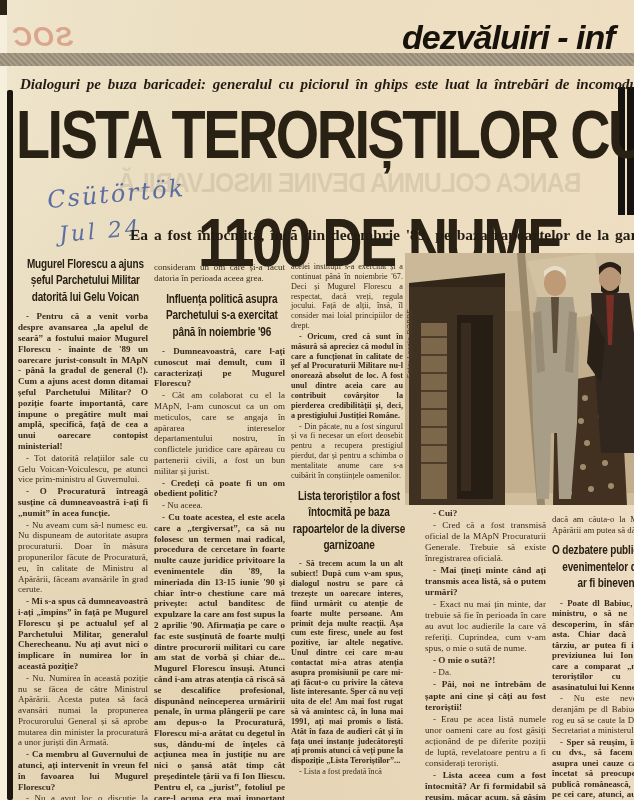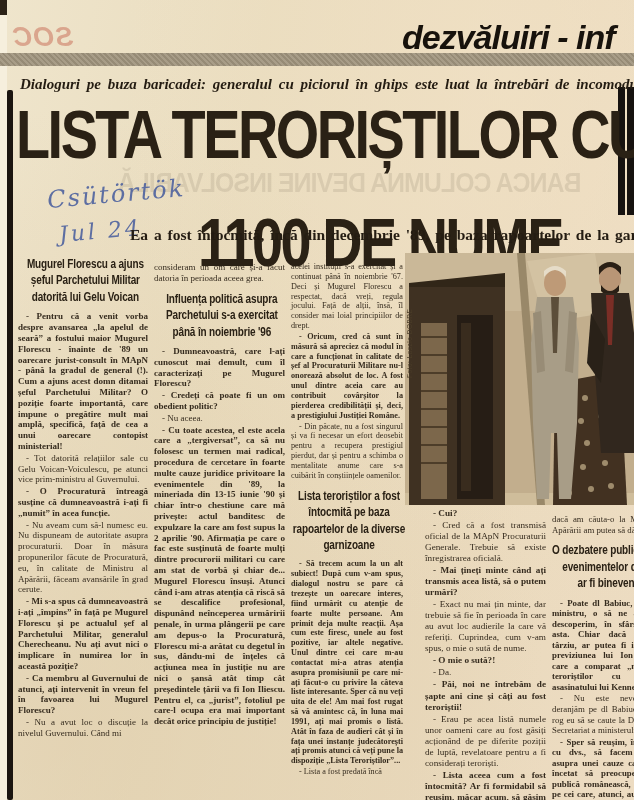--- a/index.html
+++ b/index.html
@@ -108,29 +108,31 @@
 
   <div id="col1" class="col">
       <h3>Mugurel Florescu a ajuns
 șeful Parchetului Militar
 datorită lui Gelu Voican</h3>
       <p class="q">- Pentru că a venit vorba despre avansarea „la apelul de seară” a fostului maior Mugurel Florescu - înainte de '89 un oarecare jurist-consult în MApN - până la gradul de general (!). Cum a ajuns acest domn ditamai șeful Parchetului Militar? O poziție foarte importantă, care impune o pregătire mult mai amplă, specifică, față de cea a unui oarecare contopist ministerial!</p>
       <p class="a">- Tot datorită relațiilor sale cu Gelu Voican-Voiculescu, pe atunci vice prim-ministru al Guvernului.</p>
       <p class="q">- O Procuratură întreagă susține că dumneavoastră i-ați fi „numit” în acea funcție.</p>
       <p class="a">- Nu aveam cum să-l numesc eu. Nu dispuneam de autoritate asupra procuraturii. Doar în măsura propunerilor făcute de Procuratură, eu, în calitate de Ministru al Apărării, făceam avansările în grad cerute.</p>
       <p class="q">- Mi s-a spus că dumneavoastră i-ați „împins” în față pe Mugurel Florescu și pe actualul șef al Parchetului Militar, generalul Cherecheanu. Nu ați avut nici o implicare în numirea lor în această poziție?</p>
+      <p class="a">- Nu. Numirea în această poziție nu se făcea de către Ministrul Apărării. Acesta putea să facă avansări numai la propunerea Procurorului General și să aprobe mutarea din minister la procuratură a unor juriști din Armată.</p>
       <p class="q">- Ca membru al Guvernului de atunci, ați intervenit în vreun fel în favoarea lui Mugurel Florescu?</p>
       <p class="a">- Nu a avut loc o discuție la nivelul Guvernului. Când mi</p>
     </div>
   <div id="col2" class="col">
       <p class="flow">consideram un om care și-a făcut datoria în perioada aceea grea.</p>
       <h3>Influența politică asupra
 Parchetului s-a exercitat
 până în noiembrie '96</h3>
       <p class="q">- Dumneavoastră, care l-ați cunoscut mai demult, cum îl caracterizați pe Mugurel Florescu?</p>
+      <p class="a">- Cât am colaborat cu el la MApN, l-am cunoscut ca un om meticulos, care se angaja în apărarea intereselor departamentului nostru, în conflictele juridice care apăreau cu partenerii civili, a fost un bun militar și jurist.</p>
       <p class="q">- Credeți că poate fi un om obedient politic?</p>
       <p class="a">- Nu aceea.</p>
       <p class="q">- Cu toate acestea, el este acela care a „tergiversat”, ca să nu folosesc un termen mai radical, procedura de cercetare în foarte multe cauze juridice privitoare la evenimentele din '89, la mineriada din 13-15 iunie '90 și chiar într-o chestiune care mă privește: actul banditesc de expulzare la care am fost supus la 2 aprilie '90. Afirmația pe care o fac este susținută de foarte mulți dintre procurorii militari cu care am stat de vorbă și chiar de... Mugurel Florescu însuși. Atunci când i-am atras atenția că riscă să se descalifice profesional, dispunând neînceperea urmăririi penale, în urma plângerii pe care am depus-o la Procuratură, Florescu mi-a arătat cu degetul în sus, dându-mi de înțeles că acțiunea mea în justiție nu are nici o șansă atât timp cât președintele țării va fi Ion Iliescu. Pentru el, ca „jurist”, fotoliul pe care-l ocupa era mai important decât orice principiu de justiție!</p>
     </div>
   <div id="col3" class="col">
       <p class="flow">acelei instituții s-a exercitat și a continuat până în noiembrie '67. Deci și Mugurel Florescu a respectat, dacă vreți, regula jocului. Față de alții, însă, îl consider mai loial principiilor de drept.</p>
       <p class="q">- Oricum, cred că sunt în măsură să apreciez că modul în care a funcționat în calitate de șef al Procuraturii Militare nu-l onorează absolut de loc. A fost unul dintre aceia care au contribuit covârșitor la pierderea credibilității și, deci, a prestigiului Justiției Române.</p>
       <p class="a">- Din păcate, nu a fost singurul și va fi necesar un efort deosebit pentru a recupera prestigiul pierdut, dar și pentru a schimba o mentalitate anume care s-a cuibărit în conștiințele oamenilor.</p>
       <h3>Lista teroriștilor a fost
 întocmită pe baza

